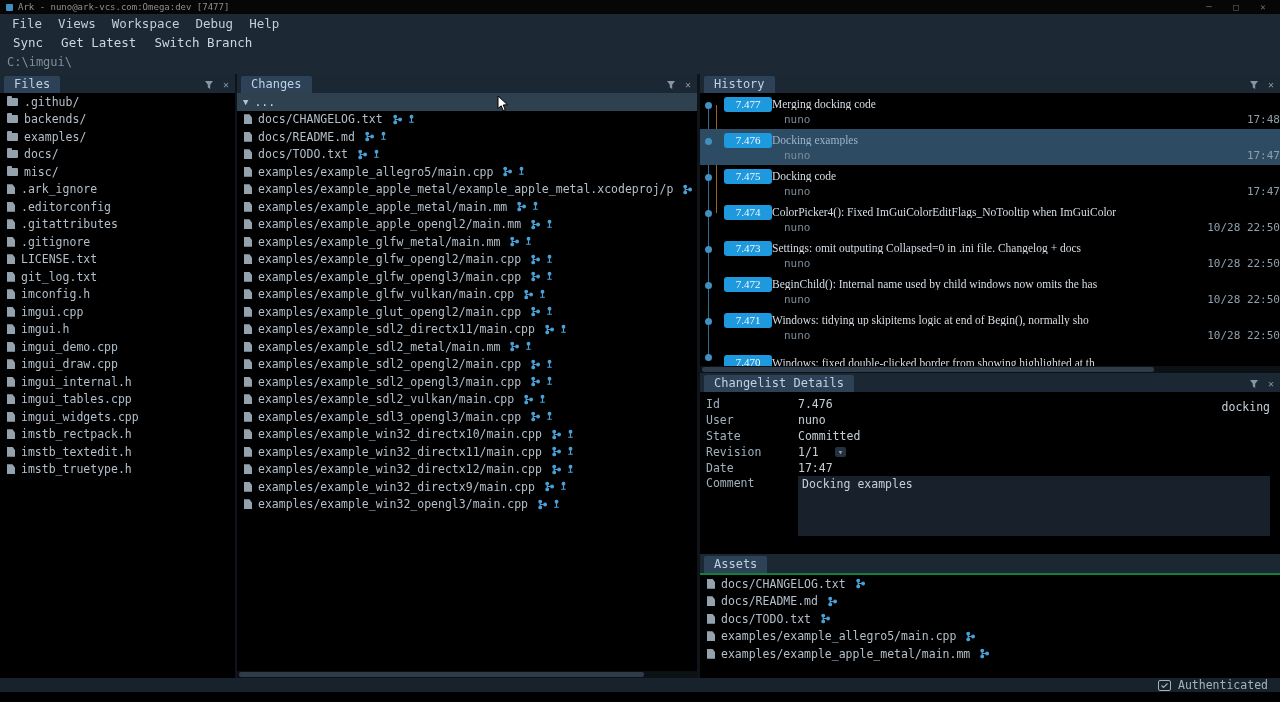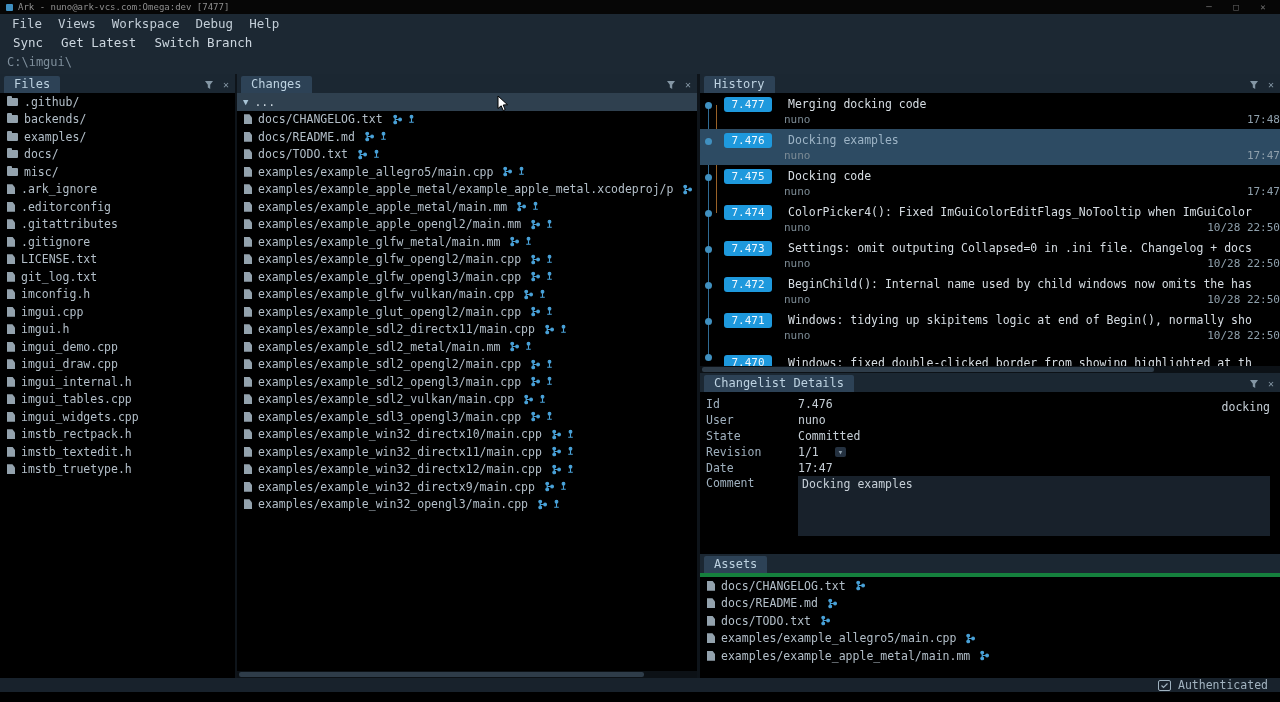--- a/index.html
+++ b/index.html
@@ -52,41 +52,41 @@
   .hscroll{height:7px;background:#0c1116;flex:none;margin-top:auto;position:relative;}
   .hscroll .thumb{position:absolute;top:1px;bottom:1px;left:2px;background:#2e3c49;border-radius:2px;}
 
   
   .hist-list{height:273px;position:relative;overflow:hidden;flex:none;}
   .hist-list::before{content:'';position:absolute;left:8px;top:12px;height:252px;width:1px;background:#2f6b94;}
   .branch-line{position:absolute;left:16px;top:12px;height:108px;width:1px;background:#9a6227;}
   .hist-row{height:36px;position:relative;padding-left:24px;display:flex;flex-direction:column;justify-content:center;gap:1px;}
   .hist-row[data-selected="true"]{background:#2d4b63;}
   .hist-dot{position:absolute;left:5px;top:9px;width:7px;height:7px;border-radius:50%;background:#4090c0;}
-  .hist-line1{display:flex;align-items:center;gap:16px;}
+  .hist-line1{display:flex;align-items:center;gap:0;font-family:Liberation Serif, serif;}
   .badge{background:#1e99dd;color:#f1f8fd;font-size:11px;padding:0 5px;border-radius:3px;
          min-width:38px;text-align:center;line-height:15px;flex:none;}
   .hist-comment{font-size:11.5px;color:#d6dde3;white-space:nowrap;overflow:hidden;}
   .hist-row[data-selected="true"] .hist-comment{color:#9db4c6;}
   .hist-line2{display:flex;align-items:center;padding-left:60px;}
   .hist-user{font-size:11px;color:#7d8c96;flex:1;}
   .hist-time{font-size:11px;color:#8fa0ac;white-space:nowrap;}
 
   
   .details-body{height:158px;position:relative;padding-top:4px;flex:none;font-size:11.5px;}
   .detail-row{display:flex;align-items:center;height:16px;padding-left:6px;}
   .d-label{width:92px;color:#9fb0be;flex:none;}
   .d-value{color:#c6cfd7;}
   .branch-tag{position:absolute;right:10px;top:8px;color:#c6cfd7;}
   .rev-caret{margin-left:16px;color:#8fa0ad;font-size:9px;background:#243140;padding:0 3px;border-radius:2px;}
   .detail-row.comment{align-items:flex-start;height:auto;}
   .comment-box{background:#18212b;flex:1;margin-right:10px;min-height:58px;padding:1px 4px;color:#c6cfd7;}
 
   
-  .assets-header{border-bottom:4px solid #15803d;}
+  .assets-header{border-bottom:2px solid #15803d;}
   .assets-list{flex:1;overflow:hidden;}
 
   
   .statusbar{position:absolute;left:0;right:0;bottom:10px;height:14px;background:#18222c;
              display:flex;align-items:center;justify-content:flex-end;gap:7px;padding-right:12px;
              font-size:11.5px;color:#a2b3c0;}
   .blackbar{position:absolute;left:0;right:0;bottom:0;height:10px;background:#000;}
 
   
   .cursor{position:absolute;left:497px;top:95px;z-index:50;}

